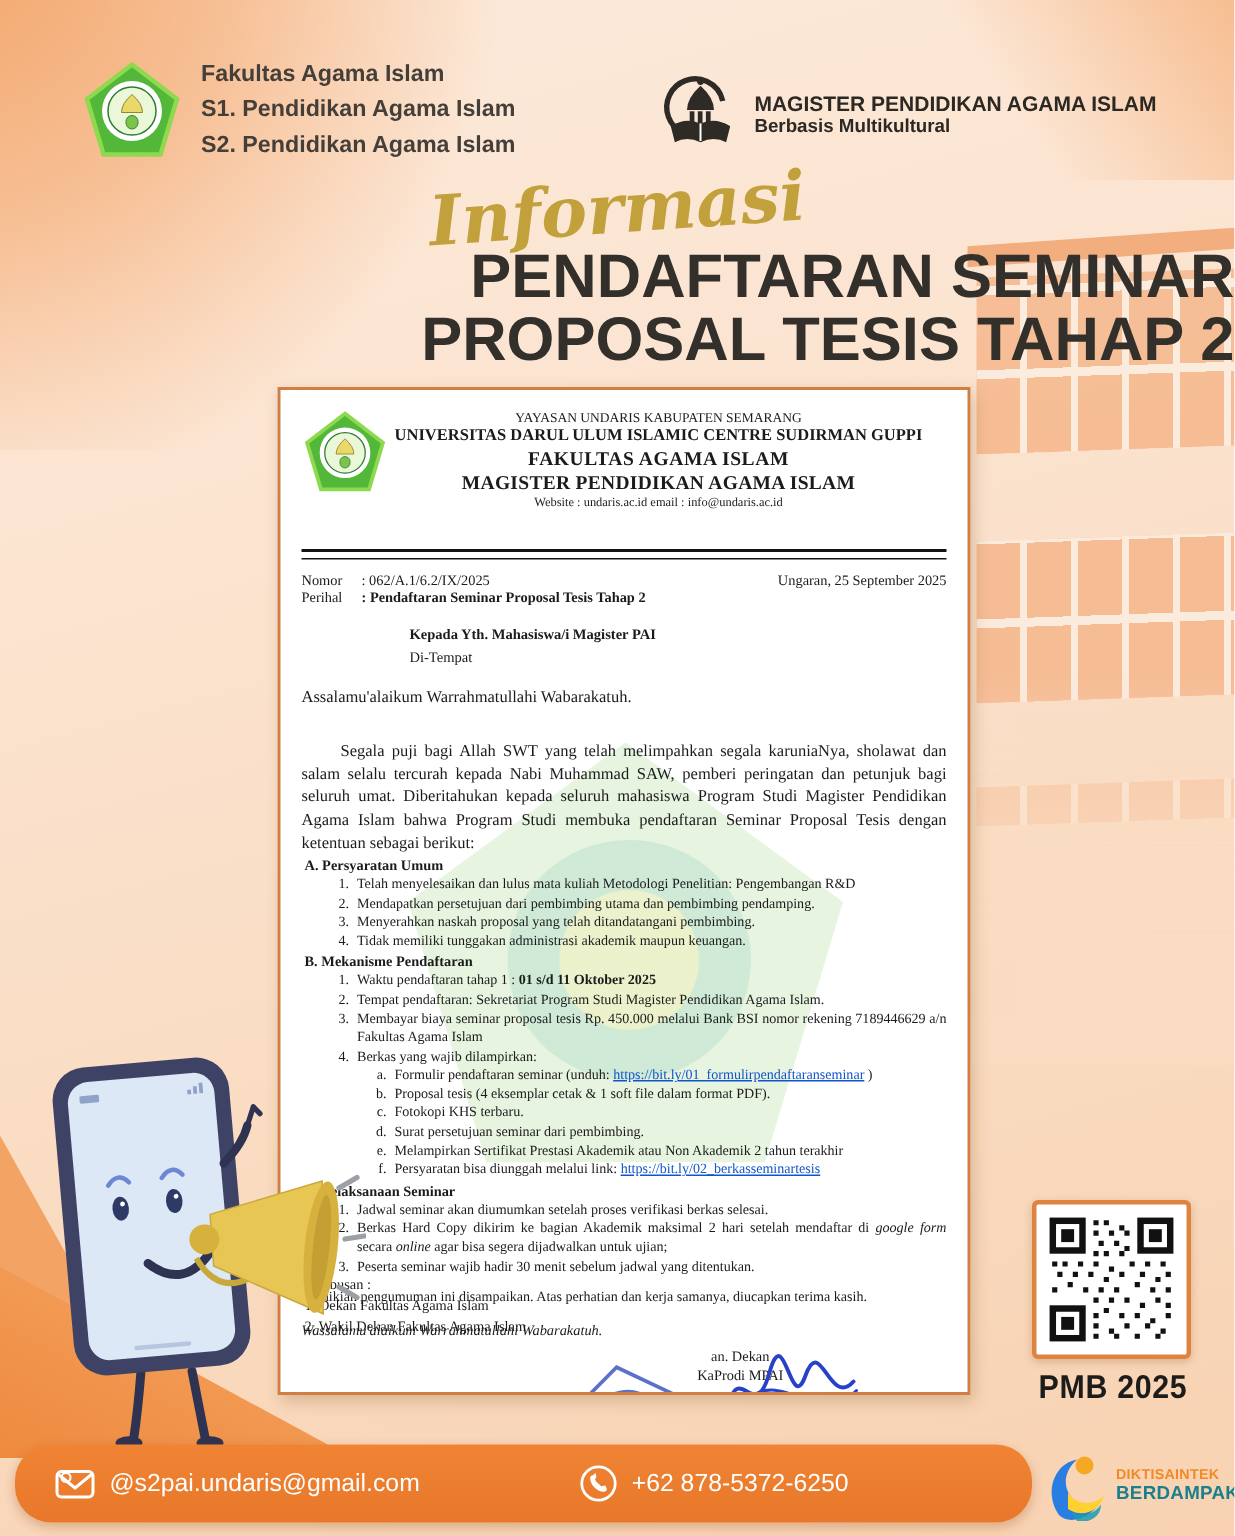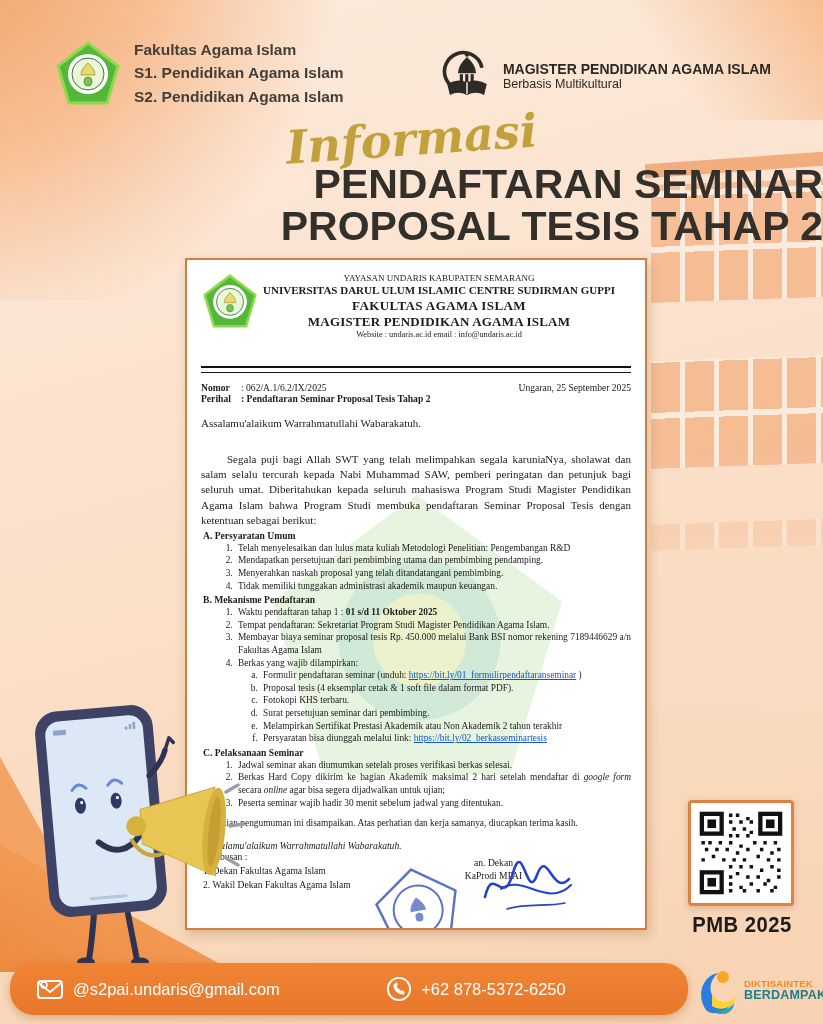--- a/index.html
+++ b/index.html
@@ -24,21 +24,21 @@
     background:linear-gradient(rgba(250,222,199,0),#f9dcc2 70%);}
   .tri-a{position:absolute;left:0;bottom:52px;width:150px;height:215px;z-index:2;opacity:.9;
     background:#f29c59;clip-path:polygon(0 100%,0 0,80% 100%);}
   .tri-b{position:absolute;left:0;bottom:52px;width:235px;height:150px;z-index:2;
     background:linear-gradient(25deg,#ee8a3e,#f6aa6a);clip-path:polygon(0 100%,0 15%,100% 100%);}
   
   .hdr-left{position:absolute;left:56px;top:38px;display:flex;align-items:center;gap:14px;z-index:3;}
   .hdr-left .lines{font-size:15.5px;font-weight:bold;color:#453f3a;line-height:1.5;}
   .hdr-right{position:absolute;right:52px;top:48px;display:flex;align-items:center;gap:9px;z-index:3;}
   .hdr-right .t1{font-size:14px;font-weight:800;color:#2c2823;}
-  .hdr-right .t2{font-size:12.5px;font-weight:400;color:#2c2823;}
+  .hdr-right .t2{font-size:12.5px;font-weight:700;color:#2c2823;}
   
   .script{position:absolute;left:0;right:0;top:112px;text-align:center;z-index:3;
     font-family:"DejaVu Serif",serif;font-style:italic;font-weight:bold;
     font-size:46px;color:#c2a03b;transform:rotate(-4deg);}
   .big-title{position:absolute;left:0;right:0;top:164px;text-align:right;z-index:3;
     font-size:41px;line-height:1.02;font-weight:600;color:#33302b;letter-spacing:0;}
   
   .letter{position:absolute;left:185px;top:258px;width:462px;height:672px;z-index:4;
     background:#ffffff;border:2px solid #cf7f44;box-shadow:2px 4px 10px rgba(120,70,20,.25);
     padding:12px 14px;box-sizing:border-box;overflow:hidden;
@@ -53,21 +53,21 @@
   .lh .lh-text{text-align:center;padding:1px 4px 0 50px;line-height:1.24;}
   .lh .l1{font-size:9px;}
   .lh .l2{font-size:11px;font-weight:bold;}
   .lh .l3{font-size:13px;font-weight:bold;letter-spacing:.4px;}
   .lh .l4{font-size:13px;font-weight:bold;letter-spacing:.2px;}
   .lh .l5{font-size:8.3px;}
   .lh .l6{font-size:8.3px;}
   .rule{margin-top:4px;height:4px;border-top:2.5px solid #121212;border-bottom:1.5px solid #121212;}
   .meta{margin-top:9px;font-size:9.6px;}
   .meta .row{display:flex;}
-  .meta .lab{width:40px;flex:none;font-weight:bold;}
+  .meta .lab{width:40px;flex:none;}
   .meta .dateline{margin-left:auto;white-space:nowrap;}
   .meta .b{font-weight:bold;}
   .addr{margin:13px 0 0 72px;font-size:9.7px;line-height:1.5;}
   .addr .a1{font-weight:bold;}
   .sal{margin-top:13px;font-size:11px;}
   .intro{margin-top:23px;font-size:11px;text-align:justify;text-indent:26px;line-height:1.38;}
   .sec{margin-top:2px;}
   .sec-title{font-size:9.6px;font-weight:bold;margin:2px 0 1px 2px;}
   .letter ol{margin:0 0 0 34px;padding:0;font-size:9.4px;line-height:1.34;text-align:justify;}
   .letter ol ol{margin-left:22px;list-style-type:lower-alpha;}
@@ -181,20 +181,24 @@
         <span class="lab">Nomor</span>
         <span>: 062/A.1/6.2/IX/2025</span>
         <span class="dateline">Ungaran, 25 September 2025</span>
       </div>
       <div class="row">
         <span class="lab">Perihal</span>
         <span class="b">: Pendaftaran Seminar Proposal Tesis Tahap 2</span>
       </div>
     </div>
 
+    <div class="addr">
+      <div class="a1">Kepada Yth. Mahasiswa/i Magister PAI</div>
+      <div>Di-Tempat</div>
+    </div>
 
     <div class="sal">Assalamu'alaikum Warrahmatullahi Wabarakatuh.</div>
     <div class="intro">Segala puji bagi Allah SWT yang telah melimpahkan segala karuniaNya, sholawat dan salam selalu tercurah kepada Nabi Muhammad SAW, pemberi peringatan dan petunjuk bagi seluruh umat. Diberitahukan kepada seluruh mahasiswa Program Studi Magister Pendidikan Agama Islam bahwa Program Studi membuka pendaftaran Seminar Proposal Tesis dengan ketentuan sebagai berikut:</div>
 
     <div class="sec">
       <div class="sec-title">A.  Persyaratan Umum</div>
       <ol>
         <li>Telah menyelesaikan dan lulus mata kuliah Metodologi Penelitian: Pengembangan R&amp;D</li>
         <li>Mendapatkan persetujuan dari pembimbing utama dan pembimbing pendamping.</li>
         <li>Menyerahkan naskah proposal yang telah ditandatangani pembimbing.</li>

